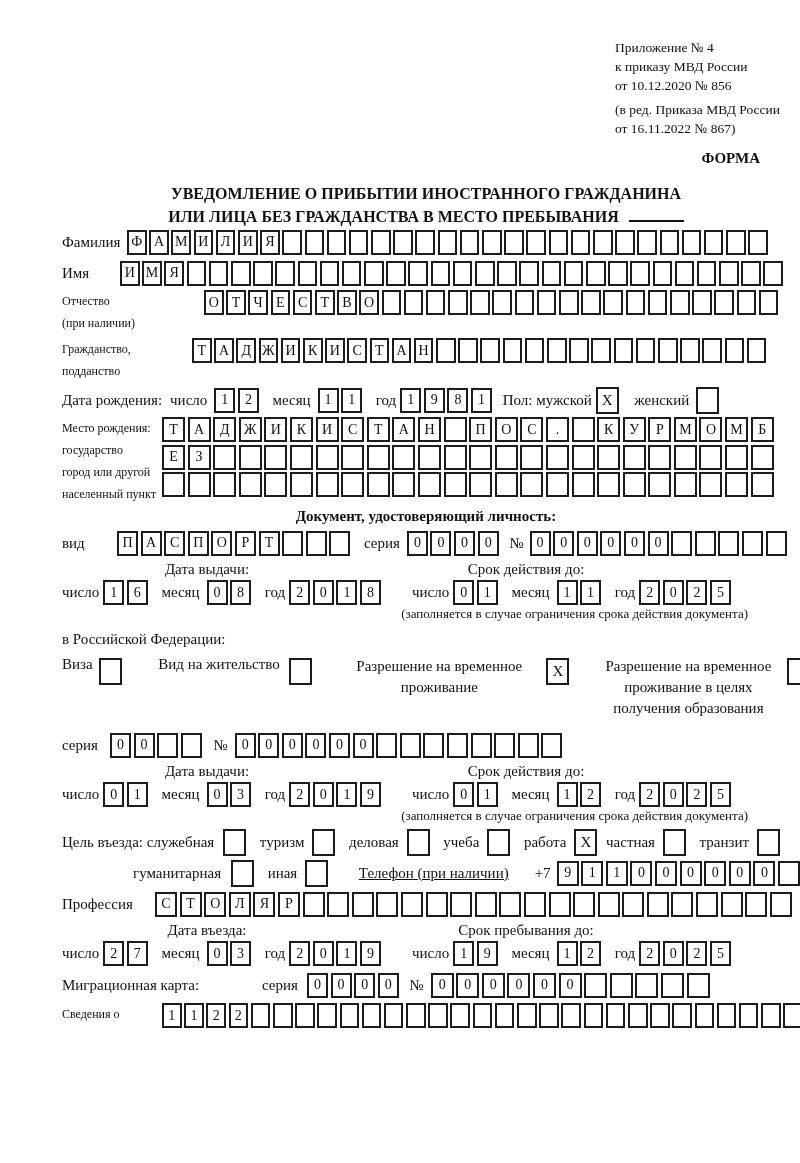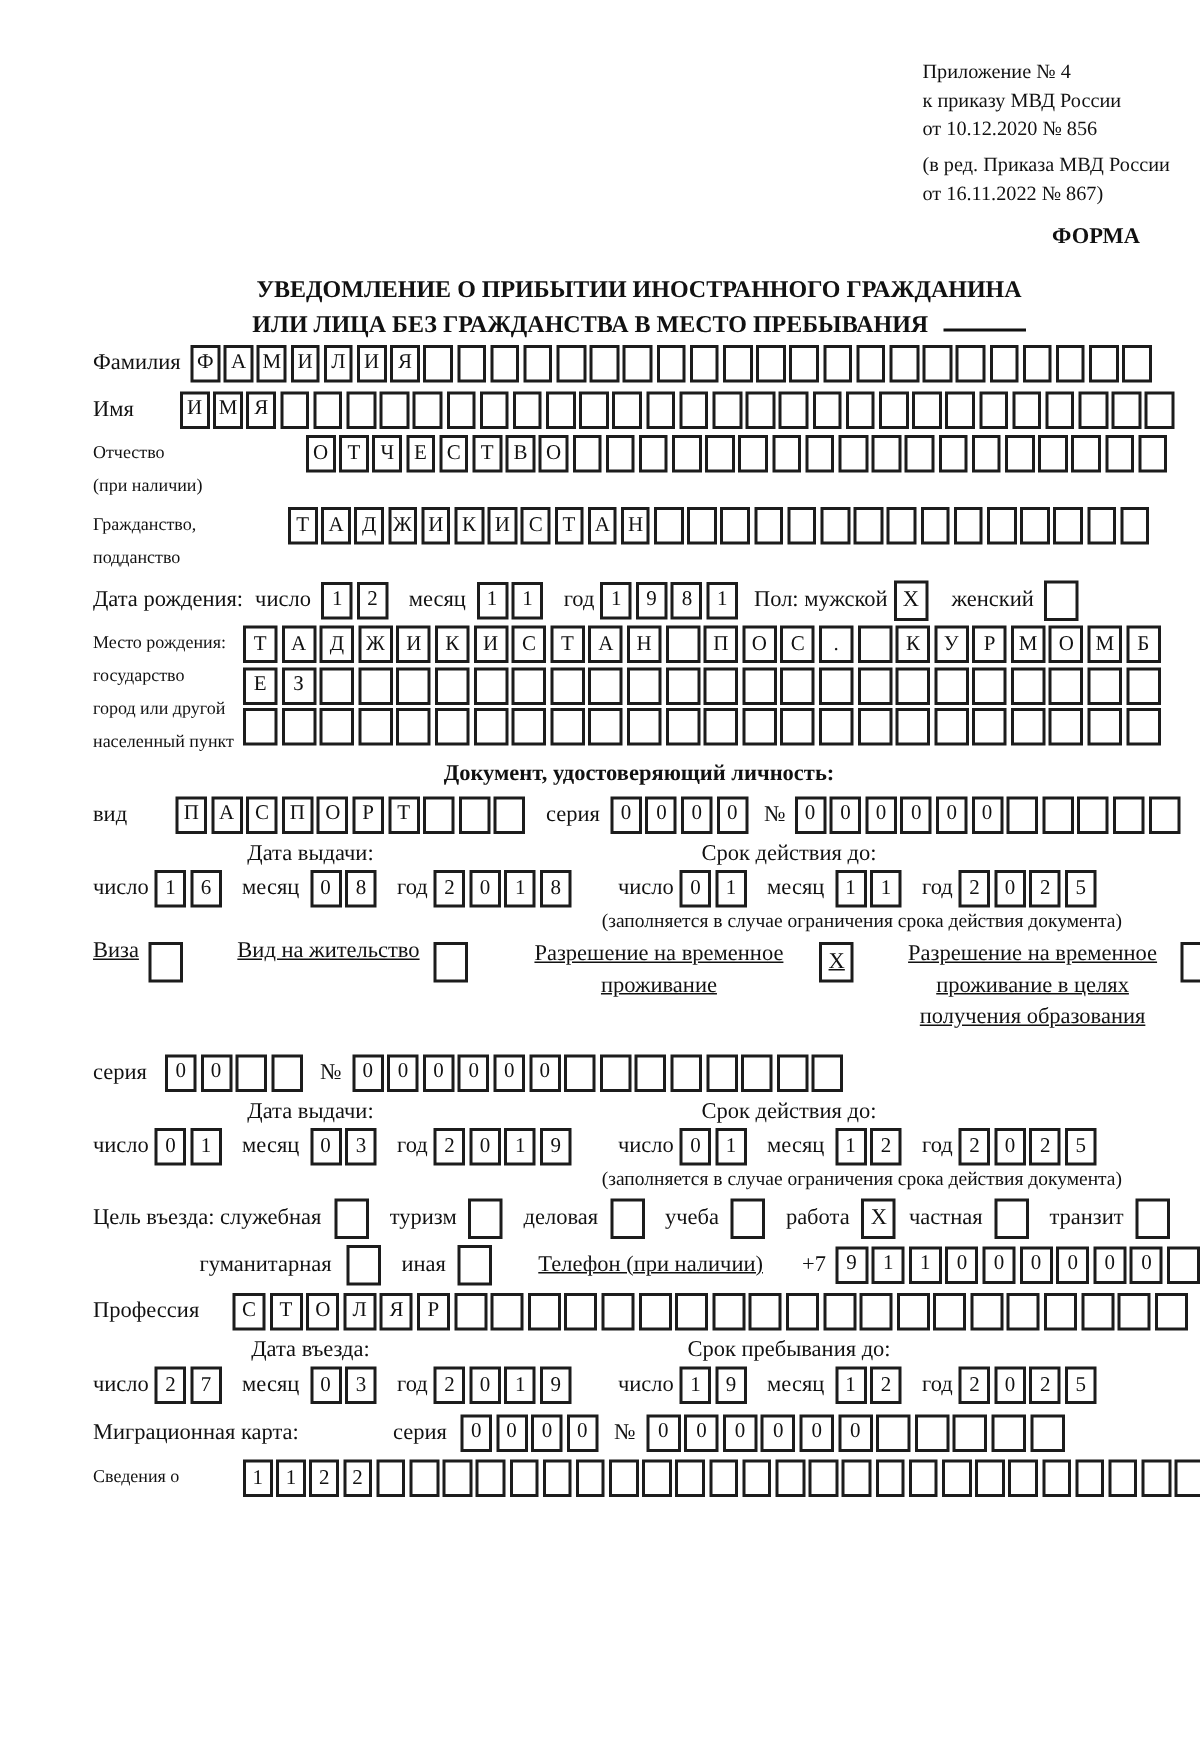--- a/index.html
+++ b/index.html
@@ -58,21 +58,21 @@
   .datecol.right { flex: 1; }
   .dhead { text-align: center; font-size: 15px; line-height: 18px; margin-bottom: 2px; }
   .datecol.left .dhead { padding-right: 60px; }
   .datecol.right .dhead { padding-right: 150px; }
   .dline { display: flex; align-items: center; font-size: 15px; }
   .limit-note { text-align: right; padding-right: 42px; font-size: 13px; margin-top: 1px; margin-bottom: 4px; }
 
   .text-line { font-size: 15px; line-height: 26px; }
 
   
-  .permits { align-items: flex-start; margin-top: 4px; min-height: 72px; text-decoration: underline; }
+  .permits { align-items: flex-start; margin-top: 4px; min-height: 72px; }
   .permits .cells { margin-top: 2px; }
   .wraplbl { flex: none; text-align: center; font-size: 15px; line-height: 21px; }
   .wl205 { width: 198px; margin-left: 26px; margin-right: 8px; }
   .wl195 { width: 185px; margin-left: 24px; margin-right: 6px; }
   .permits .plain { margin-left: 34px; margin-right: 9px; }
   .permits .first { margin-right: 6px; }
 
   .plbl { flex: none; margin: 0 8px 0 11px; }
   .ml71 { margin-left: 71px; }
   .ml28 { margin-left: 28px; text-decoration: underline; }
@@ -441,20 +441,21 @@
             <span class="cell">2</span>
             <span class="cell">0</span>
             <span class="cell">2</span>
             <span class="cell">5</span>
           </span>
       </div>
     </div>
   </div>
   <div class="limit-note">(заполняется в случае ограничения срока действия документа)</div>
 
+  <div class="text-line">в Российской Федерации:</div>
 
   <div class="frow permits">
     <span class="lbl first">Виза</span>
     <span class="cells cbx">
         <span class="cell"></span>
       </span>
     <span class="lbl plain">Вид на жительство</span>
     <span class="cells cbx">
         <span class="cell"></span>
       </span>

